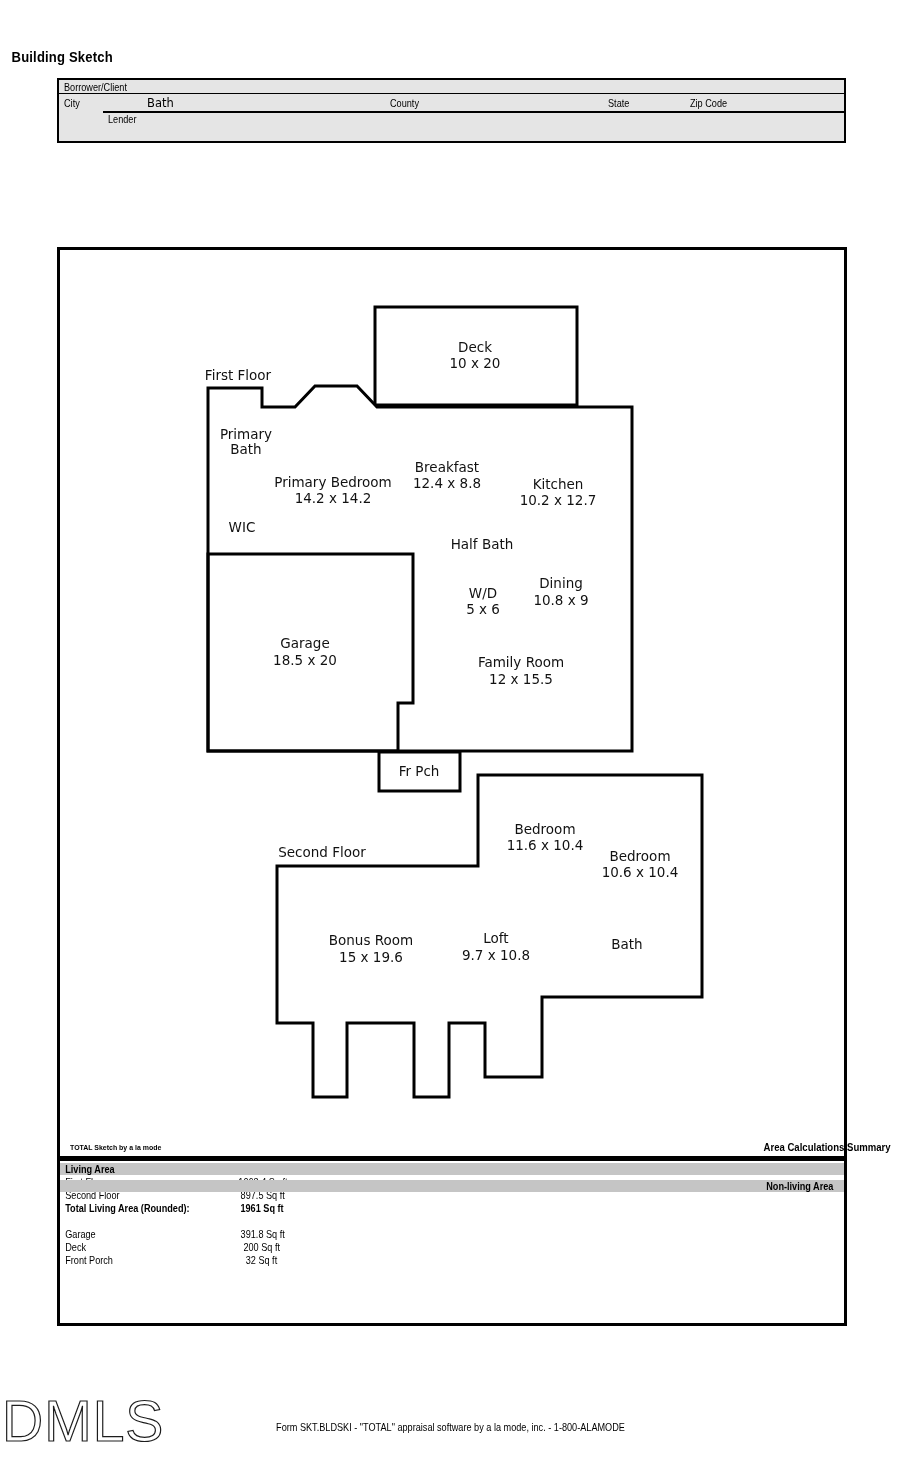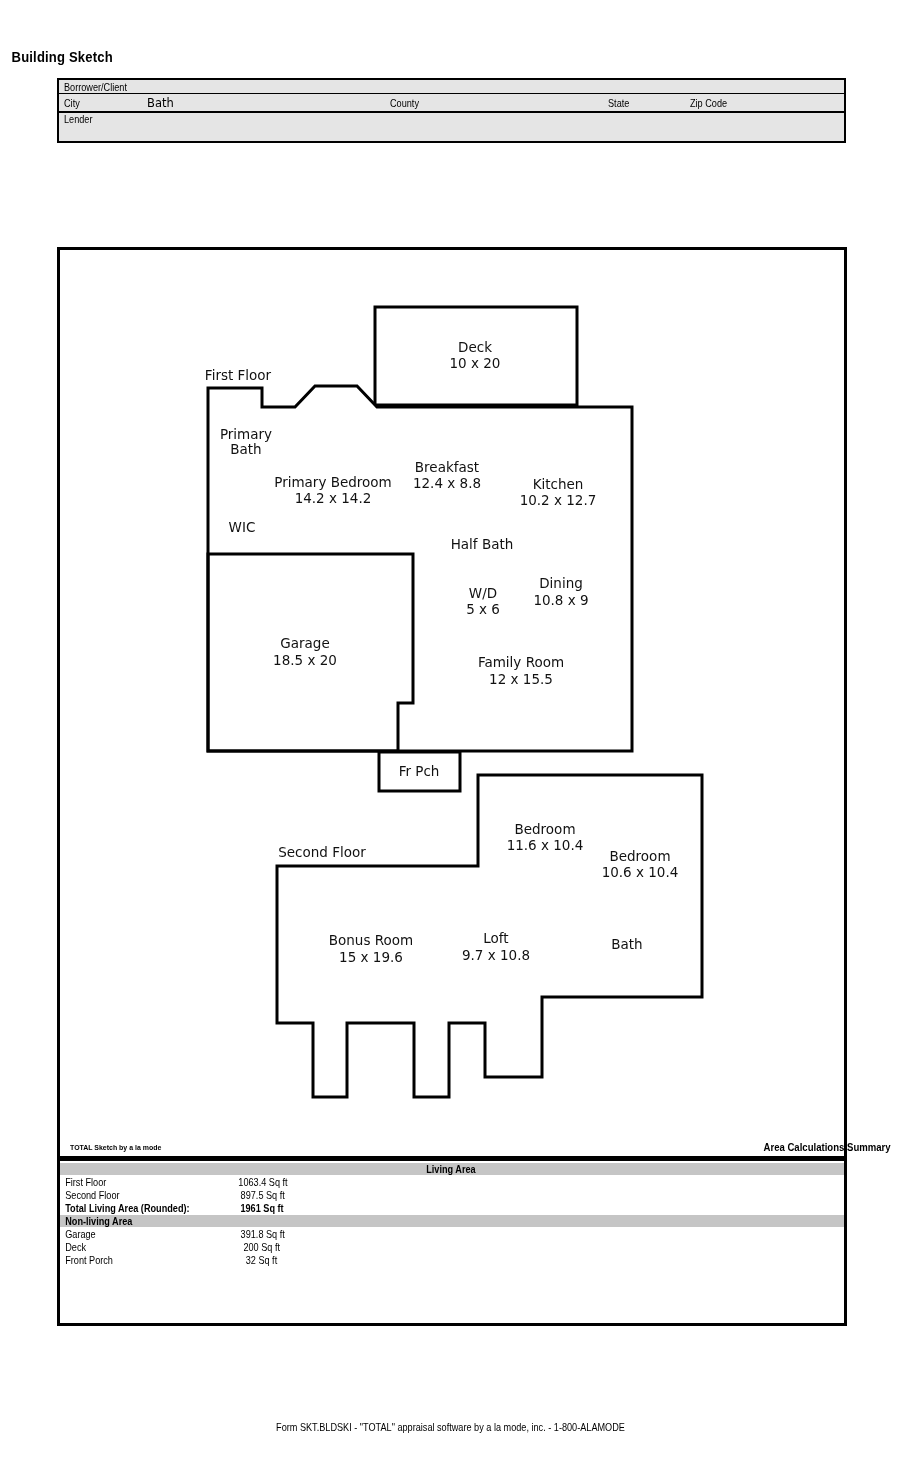--- a/index.html
+++ b/index.html
@@ -17,21 +17,21 @@
   .form-table{position:absolute;left:57px;top:78px;width:789px;height:65px;
               border:2px solid #000;box-sizing:border-box;background:#e5e5e5;}
   .form-row{position:relative;box-sizing:border-box;font-size:10.5px;}
   .form-row .lab{position:absolute;left:5px;top:50%;transform:translateY(-50%) scaleX(0.87);
                  transform-origin:0 50%;white-space:nowrap;}
   .form-row .val{position:absolute;font-family:"DejaVu Sans",sans-serif;font-size:11.5px;
                  top:50%;transform:translateY(-50%);white-space:nowrap;}
   .r1{height:13px;}
   .r2{height:16px;border-top:1px solid #000;}
   .r3{height:18px;border-top:1px solid #000;}
-  .r4{height:14px;border-top:2px solid #000;}
+  .r4{height:14px;border-top:2px solid #000;margin-left:44px;}
 
   
   .sketch-box{position:absolute;left:57px;top:247px;width:790px;height:1079px;
               border:3px solid #000;box-sizing:border-box;background:#fff;}
 
   .plan-svg{position:absolute;left:0;top:0;width:900px;height:1483px;pointer-events:none;}
   .plan-svg path{stroke:#000;stroke-width:3;}
   .plan-svg text{font-family:"DejaVu Sans",sans-serif;font-size:13.5px;fill:#111;text-anchor:middle;}
 
   
@@ -128,49 +128,50 @@
   </svg>
 
   <div class="sum-branding">
     <span class="cond">TOTAL Sketch by a la mode</span>
   </div>
   <div class="sum-title">
     <span class="cond-c">Area Calculations Summary</span>
   </div>
   <div class="sum-bar"></div>
 
-  <div class="sum-sec" style="top:1163px;text-align:center;">
+  <div class="sum-sec" style="top:1163px;">
     <span class="lab cond">Living Area</span>
   </div>
   <div class="sum-row" style="top:1176px;">
     <div class="val"><span class="cond-r">1063.4 Sq ft</span></div>
     <span class="lab cond">First Floor</span>
   </div>
   <div class="sum-row" style="top:1189px;">
     <div class="val"><span class="cond-r">897.5 Sq ft</span></div>
     <span class="lab cond">Second Floor</span>
   </div>
   <div class="sum-row bold" style="top:1202px;">
     <div class="val"><span class="cond-r">1961 Sq ft</span></div>
     <span class="lab cond">Total Living Area (Rounded):</span>
   </div>
 
-  <div class="sum-sec" style="top:1215px;">
+  <div class="sum-sec" style="top:1180px;text-align:right;">
     <span class="lab cond">Non-living Area</span>
   </div>
   <div class="sum-row" style="top:1228px;">
     <div class="val"><span class="cond-r">391.8 Sq ft</span></div>
     <span class="lab cond">Garage</span>
   </div>
   <div class="sum-row" style="top:1241px;">
     <div class="val"><span class="cond-r">200 Sq ft</span></div>
     <span class="lab cond">Deck</span>
   </div>
   <div class="sum-row" style="top:1254px;">
     <div class="val"><span class="cond-r">32 Sq ft</span></div>
     <span class="lab cond">Front Porch</span>
   </div>
 
+  <div class="watermark">DMLS</div>
   <div class="footer-line">
     <span class="cond-c">Form SKT.BLDSKI - "TOTAL" appraisal software by a la mode, inc. - 1-800-ALAMODE</span>
   </div>
 
 </div>
 
 </body></html>

